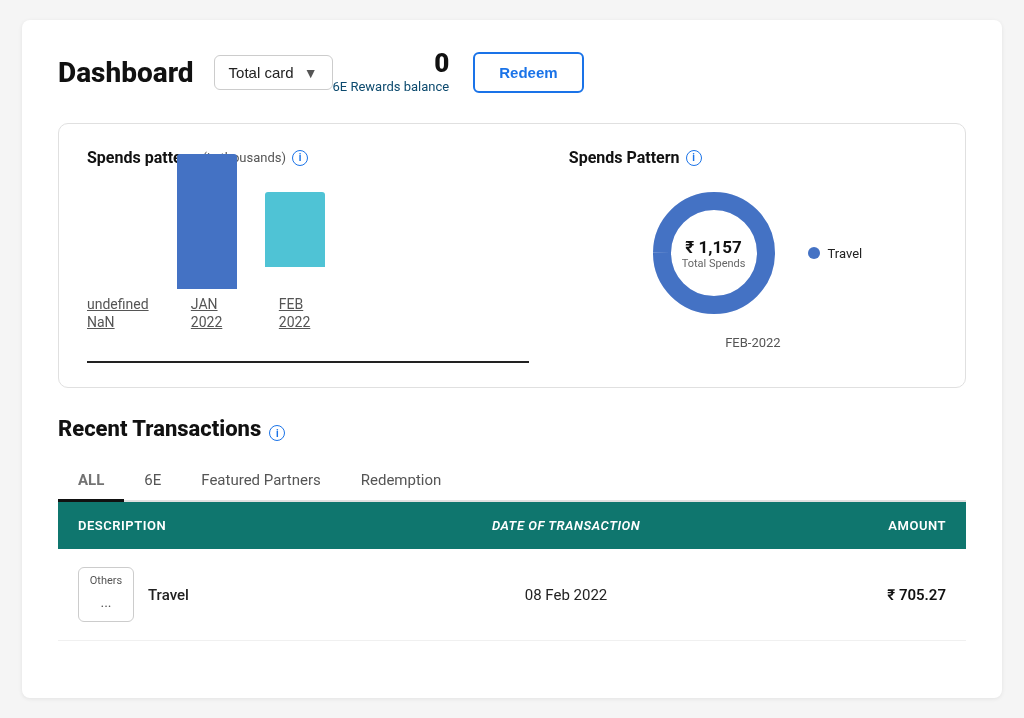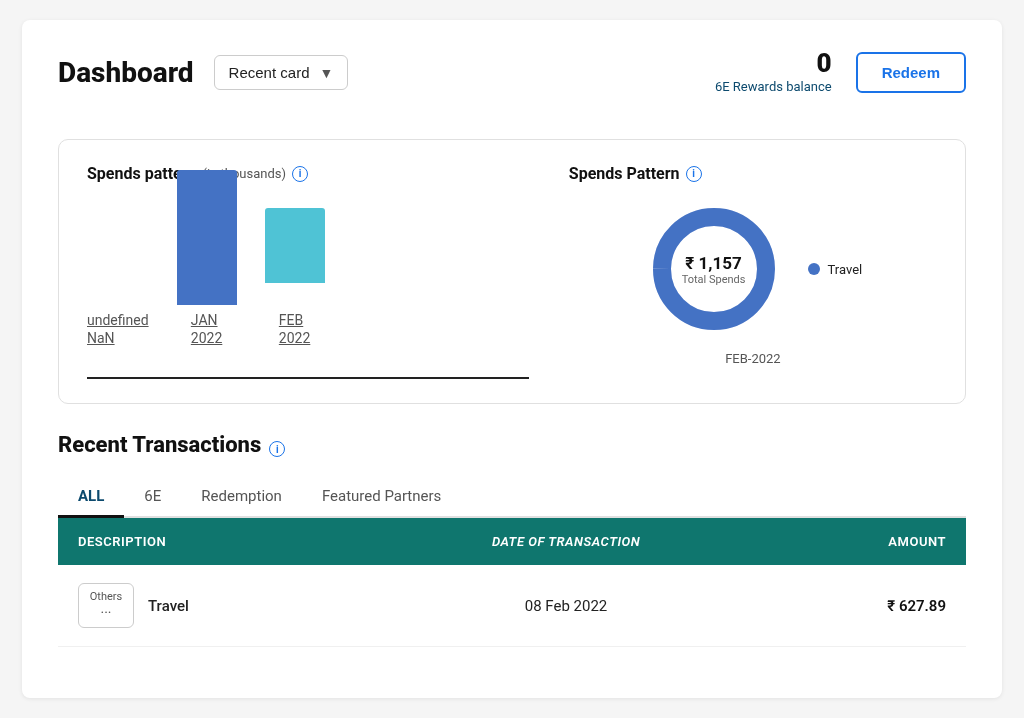--- a/index.html
+++ b/index.html
@@ -17,22 +17,22 @@
       width: 980px;
       min-height: 678px;
       border-radius: 8px;
       padding: 30px 36px;
       box-shadow: 0 1px 4px rgba(0,0,0,0.08);
     }
     
     .header {
       display: flex;
       align-items: center;
-      justify-content: space-between;
-      margin-bottom: 44px;
+      justify-content: flex-start;
+      margin-bottom: 28px;
     }
     .header-left {
       display: flex;
       align-items: center;
       gap: 20px;
     }
     .dashboard-title {
       font-size: 28px;
       font-weight: 800;
       color: #111;
@@ -237,21 +237,21 @@
     .tab {
       padding: 10px 20px;
       font-size: 15px;
       color: #555;
       cursor: pointer;
       border-bottom: 3px solid transparent;
       margin-bottom: -2px;
       font-weight: 400;
     }
     .tab.active {
-      color: #0c4a6e;
+      color: #737373;
       font-weight: 700;
       border-bottom: 3px solid #111;
     }
     
     .transactions-table {
       width: 100%;
       border-collapse: collapse;
       margin-top: 0;
     }
     .table-header {
@@ -278,21 +278,21 @@
     .category-badge {
       display: inline-flex;
       flex-direction: column;
       align-items: center;
       justify-content: center;
       border: 1.5px solid #ccc;
       border-radius: 6px;
       padding: 6px 8px;
       font-size: 11px;
       color: #555;
-      gap: 2px;
+      gap: 12px;
       min-width: 56px;
     }
     .category-badge .badge-icon {
       font-size: 14px;
       color: #555;
     }
     .td-desc {
       display: flex;
       align-items: center;
       gap: 14px;
@@ -309,21 +309,21 @@
   </style>
 </head>
 <body>
 
 <div class="page-container">
 
   <div class="header">
     <div class="header-left">
       <h1 class="dashboard-title">Dashboard</h1>
       <button class="card-selector">
-        <span>Recent card</span>
+        <span>Total card</span>
         <span class="chevron">▼</span>
       </button>
     </div>
     <div class="header-right">
       <div class="rewards-balance">
         <span class="balance-number">0</span>
         <span class="balance-label">6E Rewards balance</span>
       </div>
       <button class="redeem-btn">Redeem</button>
     </div>
@@ -388,22 +388,22 @@
 
   <div>
     <div class="section-title">
       <span>Recent Transactions</span>
       <span class="info-icon">i</span>
     </div>
 
     <div class="tabs" id="tabs-container">
     <div class="tab active">ALL</div>
         <div class="tab">6E</div>
+        <div class="tab">Featured Partners</div>
         <div class="tab">Redemption</div>
-        <div class="tab">Featured Partners</div>
       </div>
 
     <table class="transactions-table">
       <thead class="table-header">
         <tr id="table-header-row">
             <th>DESCRIPTION</th>
             <th class="center">DATE OF TRANSACTION</th>
             <th class="right">AMOUNT</th>
           </tr>
       </thead>
@@ -412,19 +412,19 @@
             <td>
     <div class="td-desc">
       <div class="category-badge">
         <span style="font-size:11px;color:#555;">Others</span>
         <span class="badge-icon">···</span>
       </div>
       <span class="td-desc-text">Travel</span>
     </div>
   </td>
             <td class="center">08 Feb 2022</td>
-            <td class="right"><span class="amount-text">₹ 627.89</span></td>
+            <td class="right"><span class="amount-text">₹ 705.27</span></td>
           </tr>
         </tbody>
     </table>
   </div>
 
 </div>
 
 </body></html>

